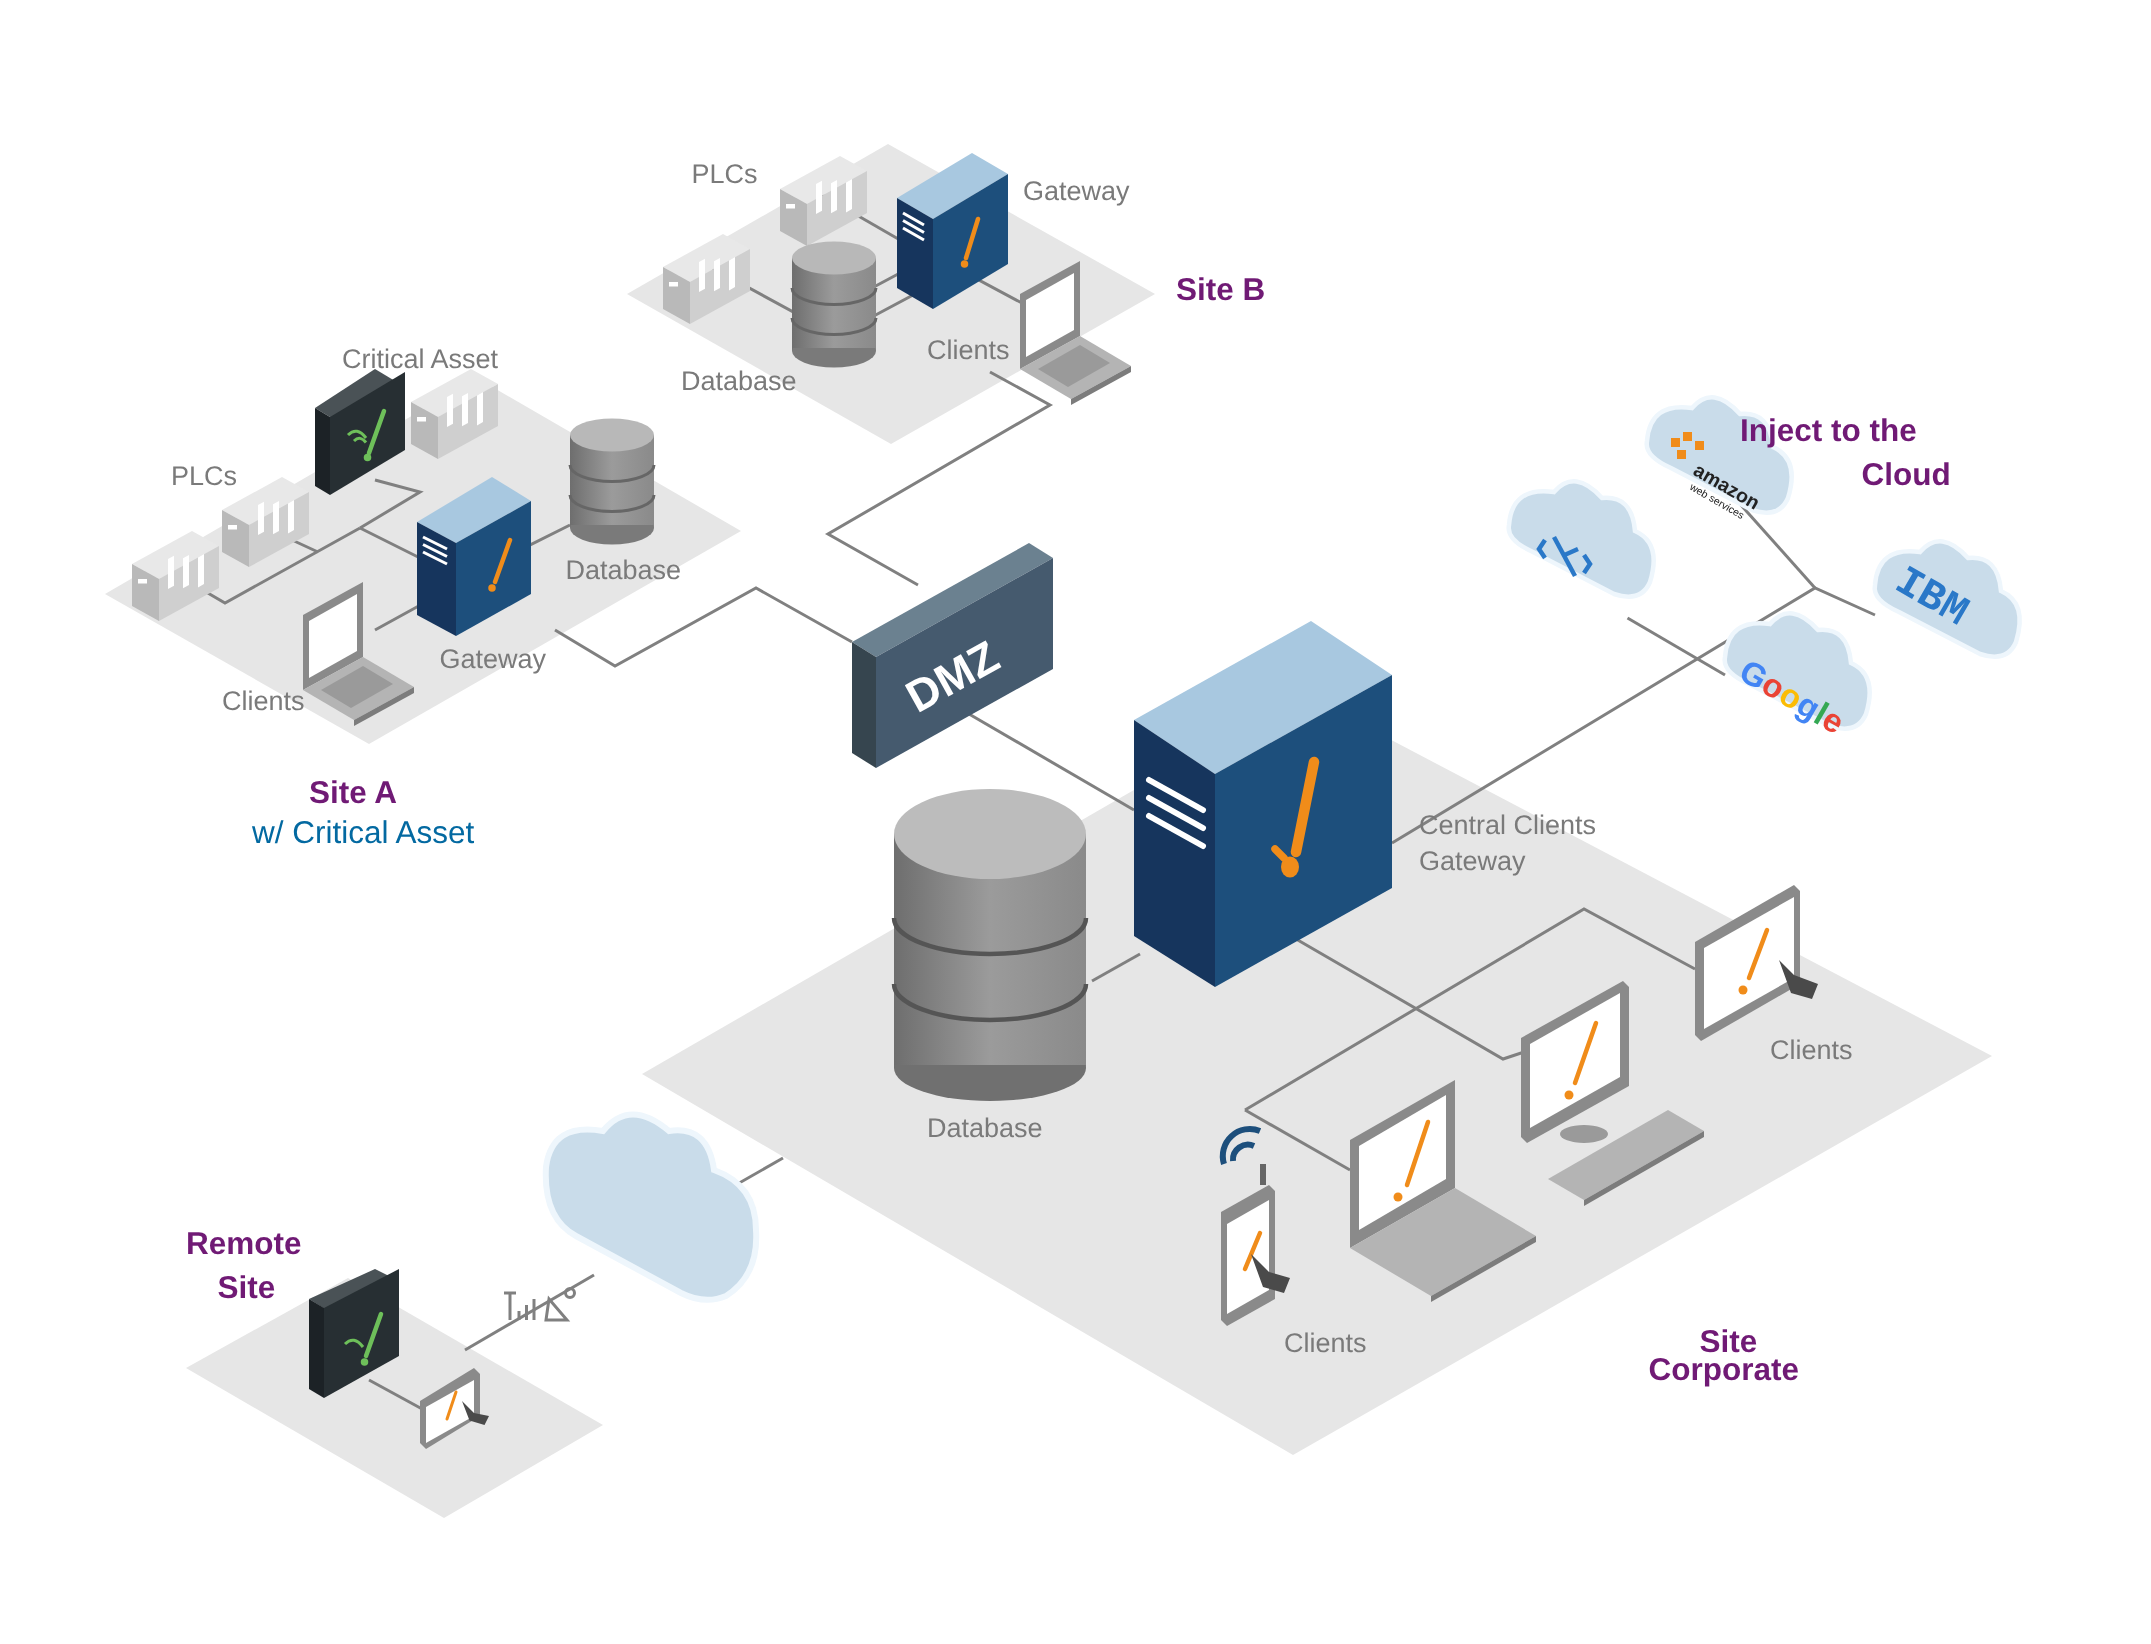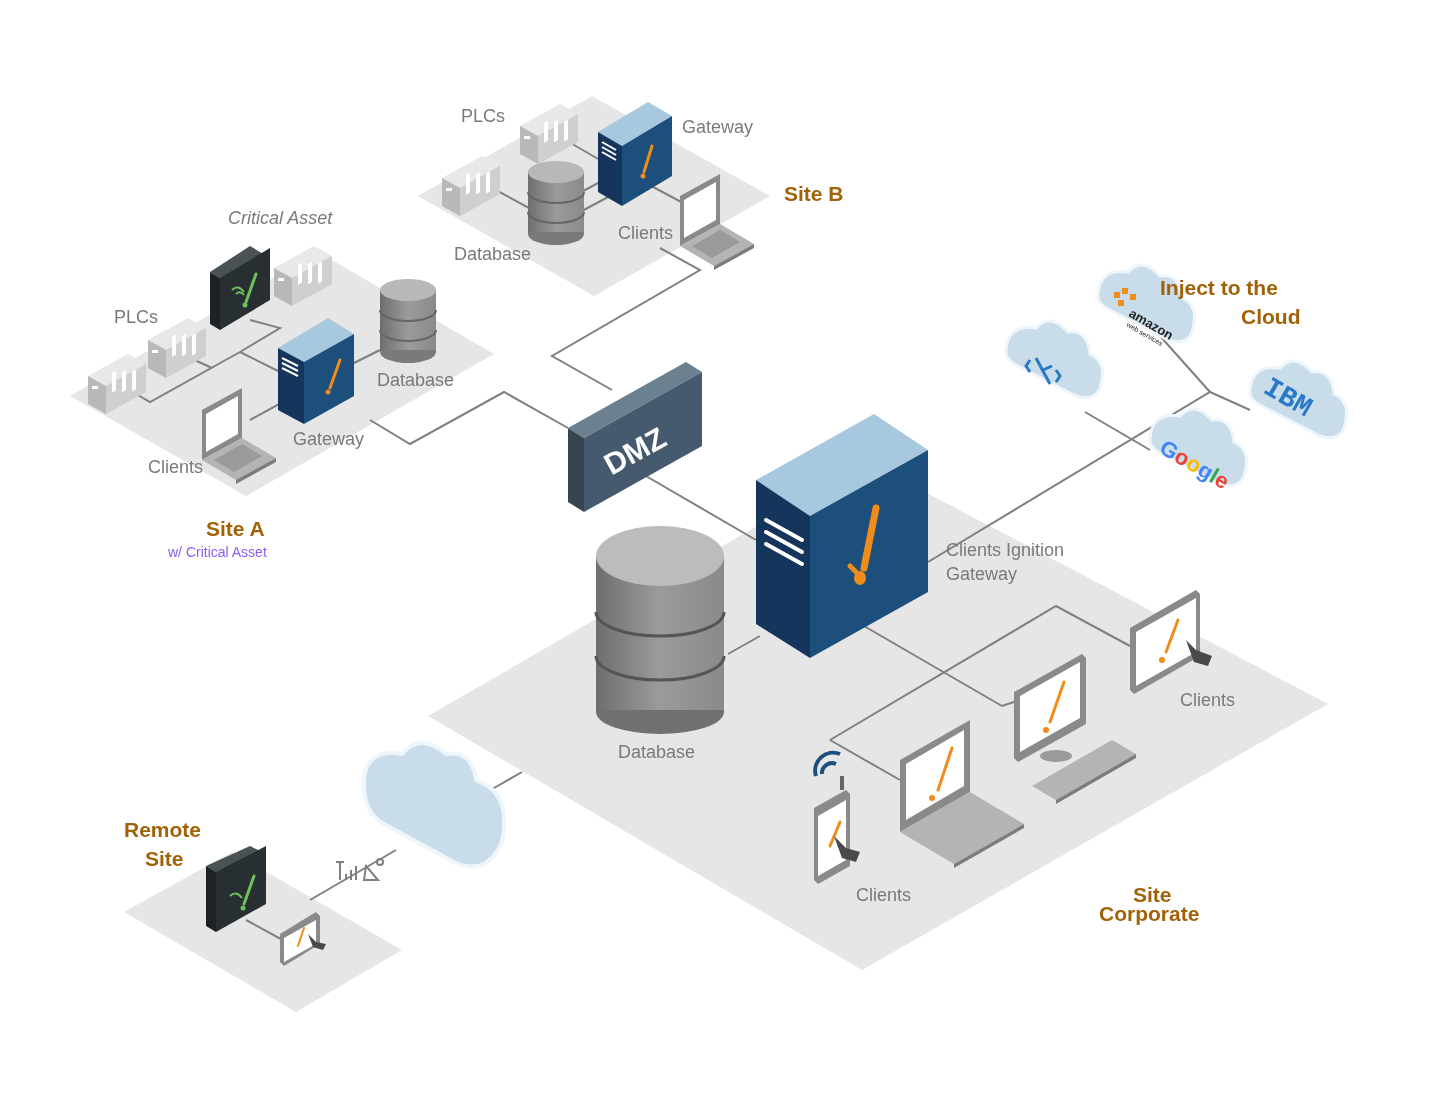--- a/index.html
+++ b/index.html
@@ -1,21 +1,21 @@
 <!DOCTYPE html>
 <html><head>
 <meta charset="utf-8">
 <style>
   html, body { margin: 0; padding: 0; background: #ffffff; }
   body { width: 1434px; height: 1096px; position: relative; overflow: hidden;
          font-family: "Liberation Sans", "DejaVu Sans", sans-serif; }
   #stage { position: absolute; left: 0; top: 0; width: 1434px; height: 1096px; }
   .lbl { position: absolute; color: #7a7a7a; font-size: 18px; white-space: nowrap; }
-  .ttl { position: absolute; color: #a16207; font-size: 21px; font-weight: bold; text-align: center; line-height: 29px; white-space: nowrap; }
-  .sub { position: absolute; color: #8b5cf6; font-size: 14px; text-align: right; white-space: nowrap; }
+  .ttl { position: absolute; color: #701a75; font-size: 21px; font-weight: bold; text-align: center; line-height: 29px; white-space: nowrap; }
+  .sub { position: absolute; color: #0369a1; font-size: 21px; text-align: right; white-space: nowrap; }
 </style>
 </head>
 <body>
 
 <div id="stage">
 <svg width="1434" height="1096" viewBox="0 0 1434 1096" xmlns="http://www.w3.org/2000/svg">
   <defs>
     <linearGradient id="dbg" x1="0" x2="1" y1="0" y2="0">
       <stop offset="0" stop-color="#6e6e6e"></stop>
       <stop offset="0.5" stop-color="#9b9b9b"></stop>
@@ -255,32 +255,32 @@
   </g>
 </svg>
 
 
 <div class="lbl" style="left:461px;top:106px;">PLCs</div>
 <div class="lbl" style="left:682px;top:117px;">Gateway</div>
 <div class="ttl" style="left:784px;top:179px;">Site B</div>
 <div class="lbl" style="left:618px;top:223px;">Clients</div>
 <div class="lbl" style="left:454px;top:244px;">Database</div>
 
-<div class="lbl" style="left:228px;top:208px;font-style:italic;">Critical Asset</div>
+<div class="lbl" style="left:228px;top:229px;">Critical Asset</div>
 <div class="lbl" style="left:114px;top:307px;">PLCs</div>
 <div class="lbl" style="left:377px;top:370px;">Database</div>
 <div class="lbl" style="left:293px;top:429px;">Gateway</div>
 <div class="lbl" style="left:148px;top:457px;">Clients</div>
 <div class="ttl" style="left:206px;top:514px;">Site A</div>
 <div class="sub" style="left:168px;top:544px;">w/ Critical Asset</div>
 
 <div class="ttl" style="left:1160px;top:273px;">Inject to the</div>
 <div class="ttl" style="left:1241px;top:302px;">Cloud</div>
 
-<div class="lbl" style="left:946px;top:540px;">Clients Ignition</div>
+<div class="lbl" style="left:946px;top:540px;">Central Clients</div>
 <div class="lbl" style="left:946px;top:564px;">Gateway</div>
 <div class="lbl" style="left:618px;top:742px;">Database</div>
 <div class="lbl" style="left:1180px;top:690px;">Clients</div>
 <div class="lbl" style="left:856px;top:885px;">Clients</div>
 <div class="ttl" style="left:1099px;top:851px;margin-top:48px;">Corporate</div>
 <div class="ttl" style="left:1133px;top:880px;">Site</div>
 
 <div class="ttl" style="left:124px;top:815px;">Remote</div>
 <div class="ttl" style="left:145px;top:844px;">Site</div>
 </div>

